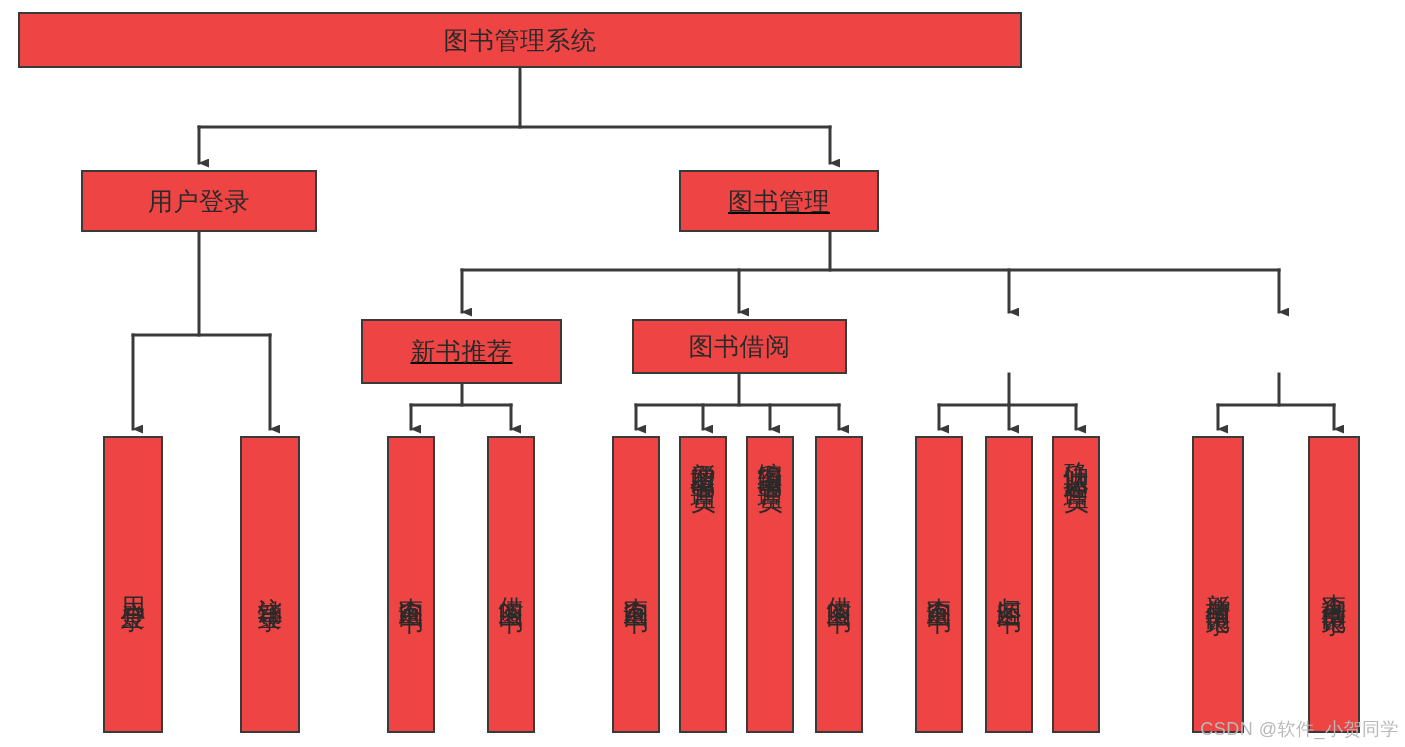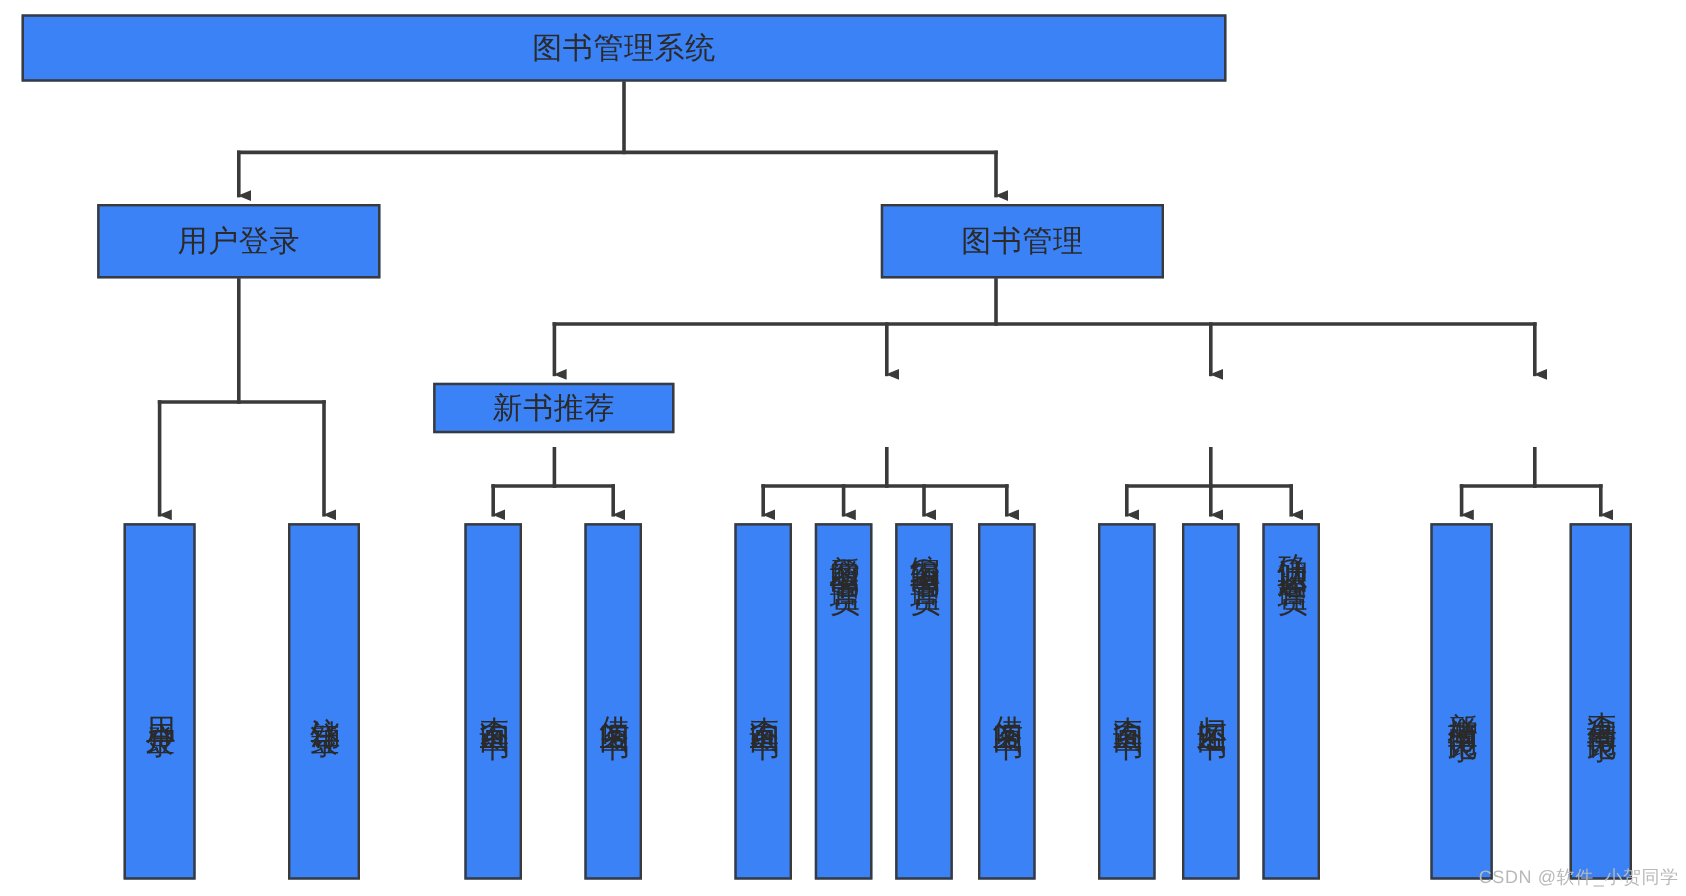--- a/index.html
+++ b/index.html
@@ -20,21 +20,21 @@
   #diagram-svg {
     position: absolute;
     left: 0;
     top: 0;
     width: 1405px;
     height: 747px;
   }
   .node-box {
     position: absolute;
     box-sizing: border-box;
-    background: #3b82f6;
+    background: #ef4444;
     border: 2.5px solid #3a3a3a;
     display: flex;
     align-items: center;
     justify-content: center;
     overflow: hidden;
   }
   .node-label-h {
     font-size: 25px;
     color: #2a2a2a;
     line-height: 1.15;
@@ -55,21 +55,21 @@
     padding-top: 4px;
   }
   .leaf-box.centered {
     align-items: center;
     padding-top: 0;
   }
   #watermark {
     position: absolute;
     right: 6px;
     bottom: 6px;
-    font-size: 15px;
+    font-size: 18px;
     color: #b9b9b9;
     white-space: nowrap;
     letter-spacing: 0.5px;
   }
 </style>
 </head>
 <body>
 
 <div id="diagram-root">
 
@@ -127,26 +127,29 @@
     </g>
   </svg>
 
   <div class="node-box" id="node-root" style="left: 18px; top: 12px; width: 1004px; height: 56px;">
     <span class="node-label-h">图书管理系统</span>
   </div>
 
   <div class="node-box" id="node-l2-0" style="left: 81px; top: 170px; width: 236px; height: 62px;">
     <span class="node-label-h">用户登录</span>
   </div>
-  <div class="node-box" id="node-l2-1" style="left: 734px; top: 170px; width: 236px; height: 62px;">
+  <div class="node-box" id="node-l2-1" style="left: 679px; top: 170px; width: 200px; height: 62px; text-decoration: underline;">
     <span class="node-label-h">图书管理</span>
   </div>
 
-  <div class="node-box" id="node-l3-0" style="left: 361px; top: 319px; width: 201px; height: 42px;">
+  <div class="node-box" id="node-l3-0" style="left: 361px; top: 319px; width: 201px; height: 65px; text-decoration: underline;">
     <span class="node-label-h">新书推荐</span>
+  </div>
+  <div class="node-box" id="node-l3-1" style="left: 632px; top: 319px; width: 215px; height: 55px;">
+    <span class="node-label-h">图书借阅</span>
   </div>
 
   <div class="node-box leaf-box centered" id="leaf-0" style="left: 103px; top: 436px; width: 60px; height: 297px;">
     <span class="node-label-v">用户登录</span>
   </div>
   <div class="node-box leaf-box centered" id="leaf-1" style="left: 240px; top: 436px; width: 60px; height: 297px;">
     <span class="node-label-v">注销登录</span>
   </div>
   <div class="node-box leaf-box centered" id="leaf-2" style="left: 387px; top: 436px; width: 48px; height: 297px;">
     <span class="node-label-v">查询图书</span>

